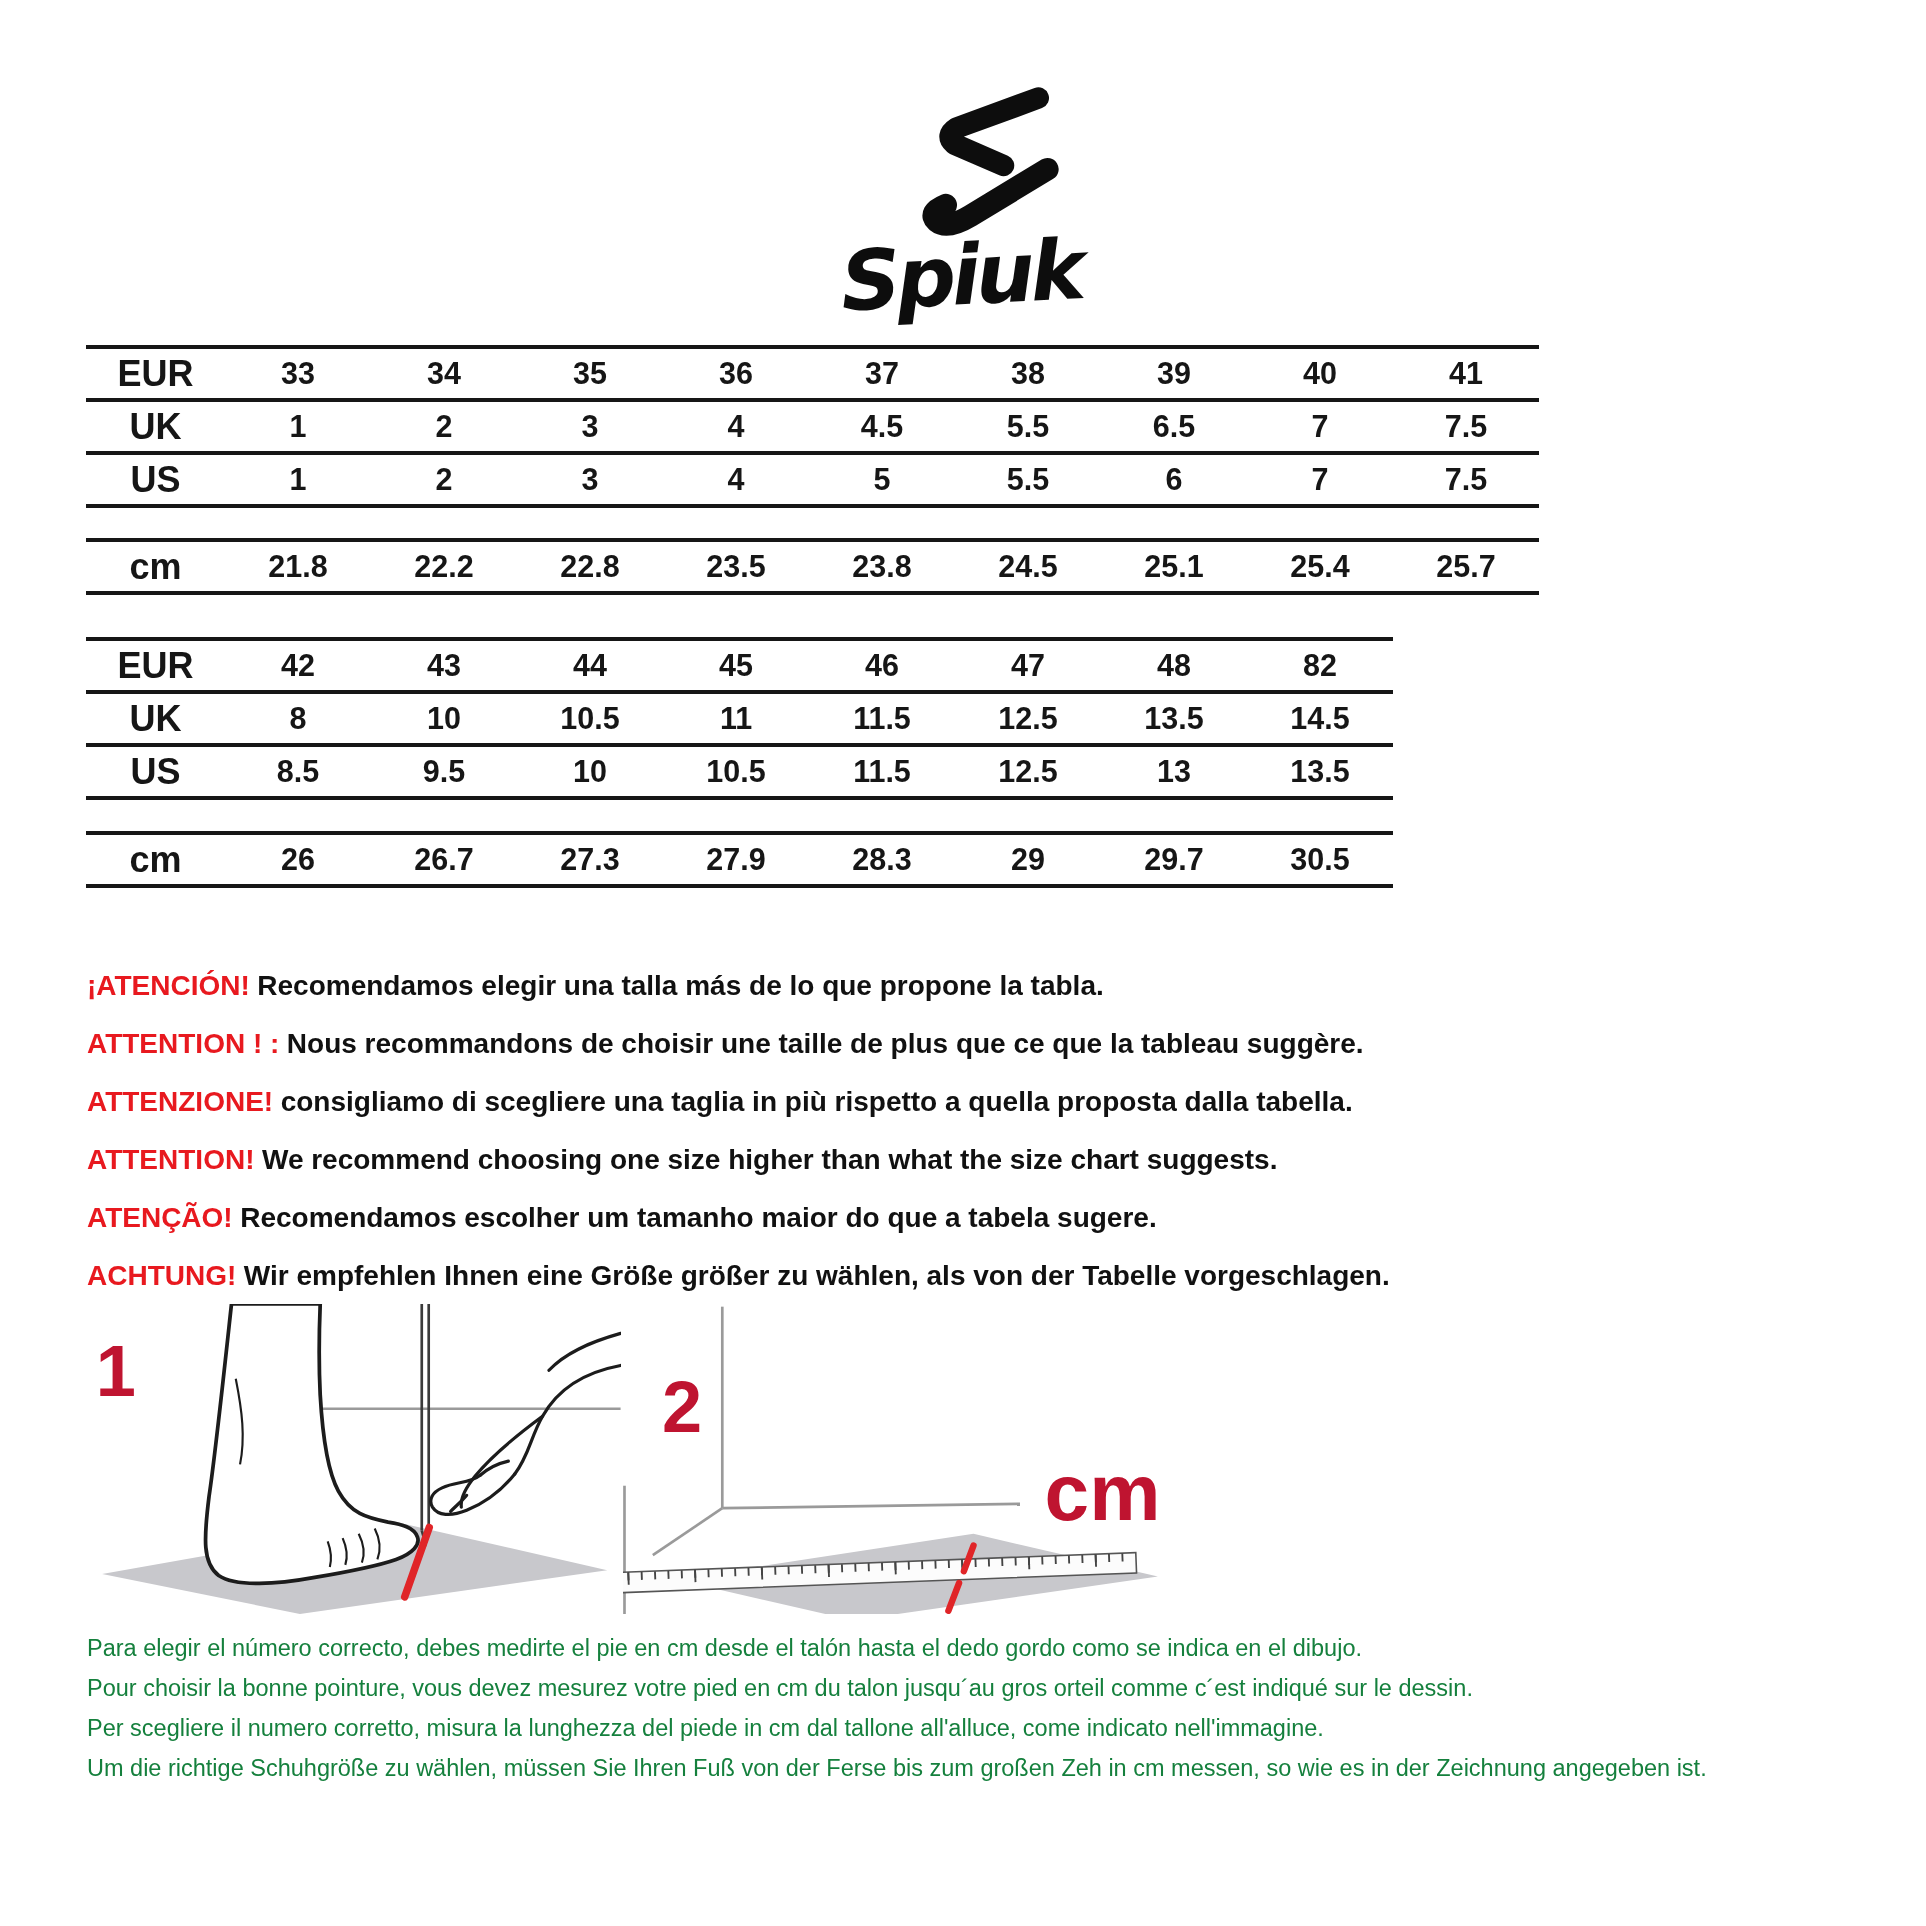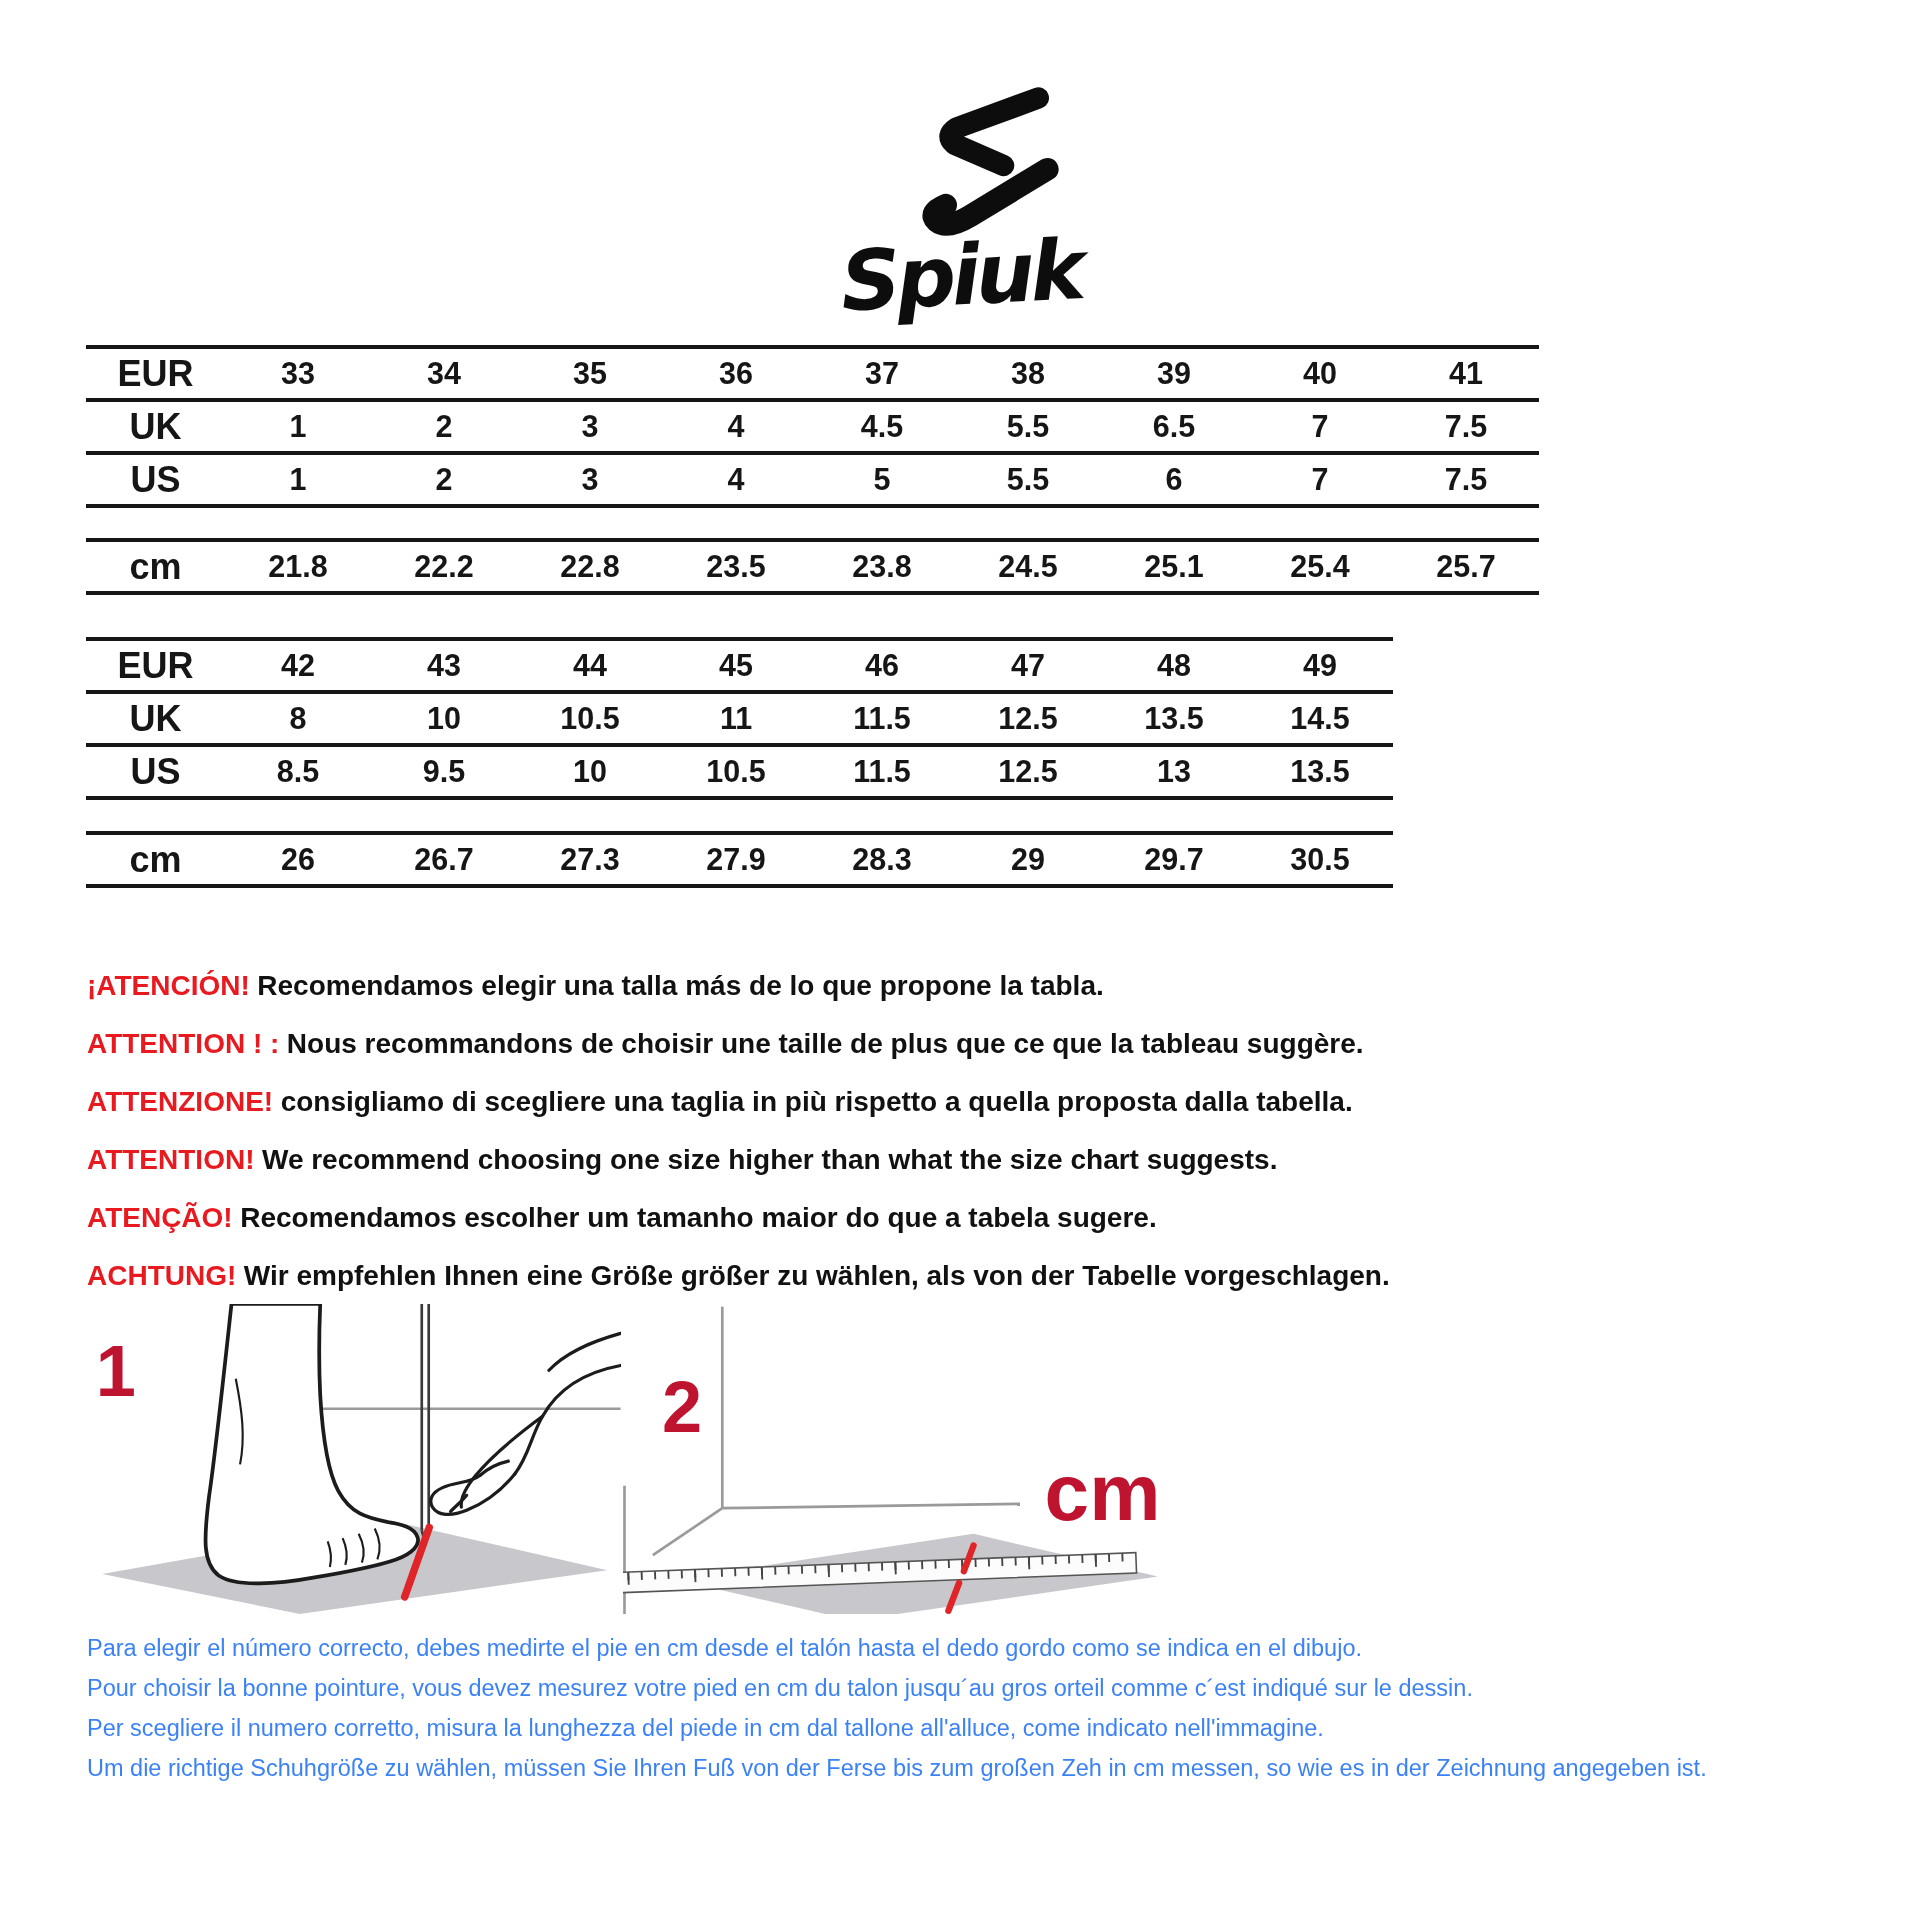--- a/index.html
+++ b/index.html
@@ -29,21 +29,21 @@
                 white-space:nowrap;}
   .warning-line .wlabel{color:var(--warning-red);margin-right:7.5px;text-align:right;}
 
   
   .figure{position:absolute;width:546px;height:310px;}
   #figure1{left:75px;top:1304px;}
   #figure2{left:623px;top:1304px;}
 
   
   .instructions{position:absolute;left:87px;top:1628px;width:1808px;}
-  .instr-line{height:40px;line-height:40px;font-size:23.5px;color:#3b82f6;white-space:nowrap;}
+  .instr-line{height:40px;line-height:40px;font-size:23.5px;color:#15803d;white-space:nowrap;}
 </style>
 </head>
 <body>
 
 <div class="page">
 
   <svg class="logo" viewBox="0 0 600 500">
     <g fill="none" stroke="#0d0d0d" stroke-linecap="round" stroke-linejoin="round">
       <path d="M 395,52 L 242,108 Q 220,122 238,138 L 330,178" stroke-width="40"></path>
       <path d="M 412,185 L 268,272 Q 225,298 205,282 Q 188,266 222,252" stroke-width="42"></path>
@@ -148,21 +148,21 @@
     <tbody>
         <tr>
       <td class="lbl">EUR</td>
       <td>42</td>
       <td>43</td>
       <td>44</td>
       <td>45</td>
       <td>46</td>
       <td>47</td>
       <td>48</td>
-      <td>49</td>
+      <td>82</td>
     </tr>
     <tr>
       <td class="lbl">UK</td>
       <td>8</td>
       <td>10</td>
       <td>10.5</td>
       <td>11</td>
       <td>11.5</td>
       <td>12.5</td>
       <td>13.5</td>

